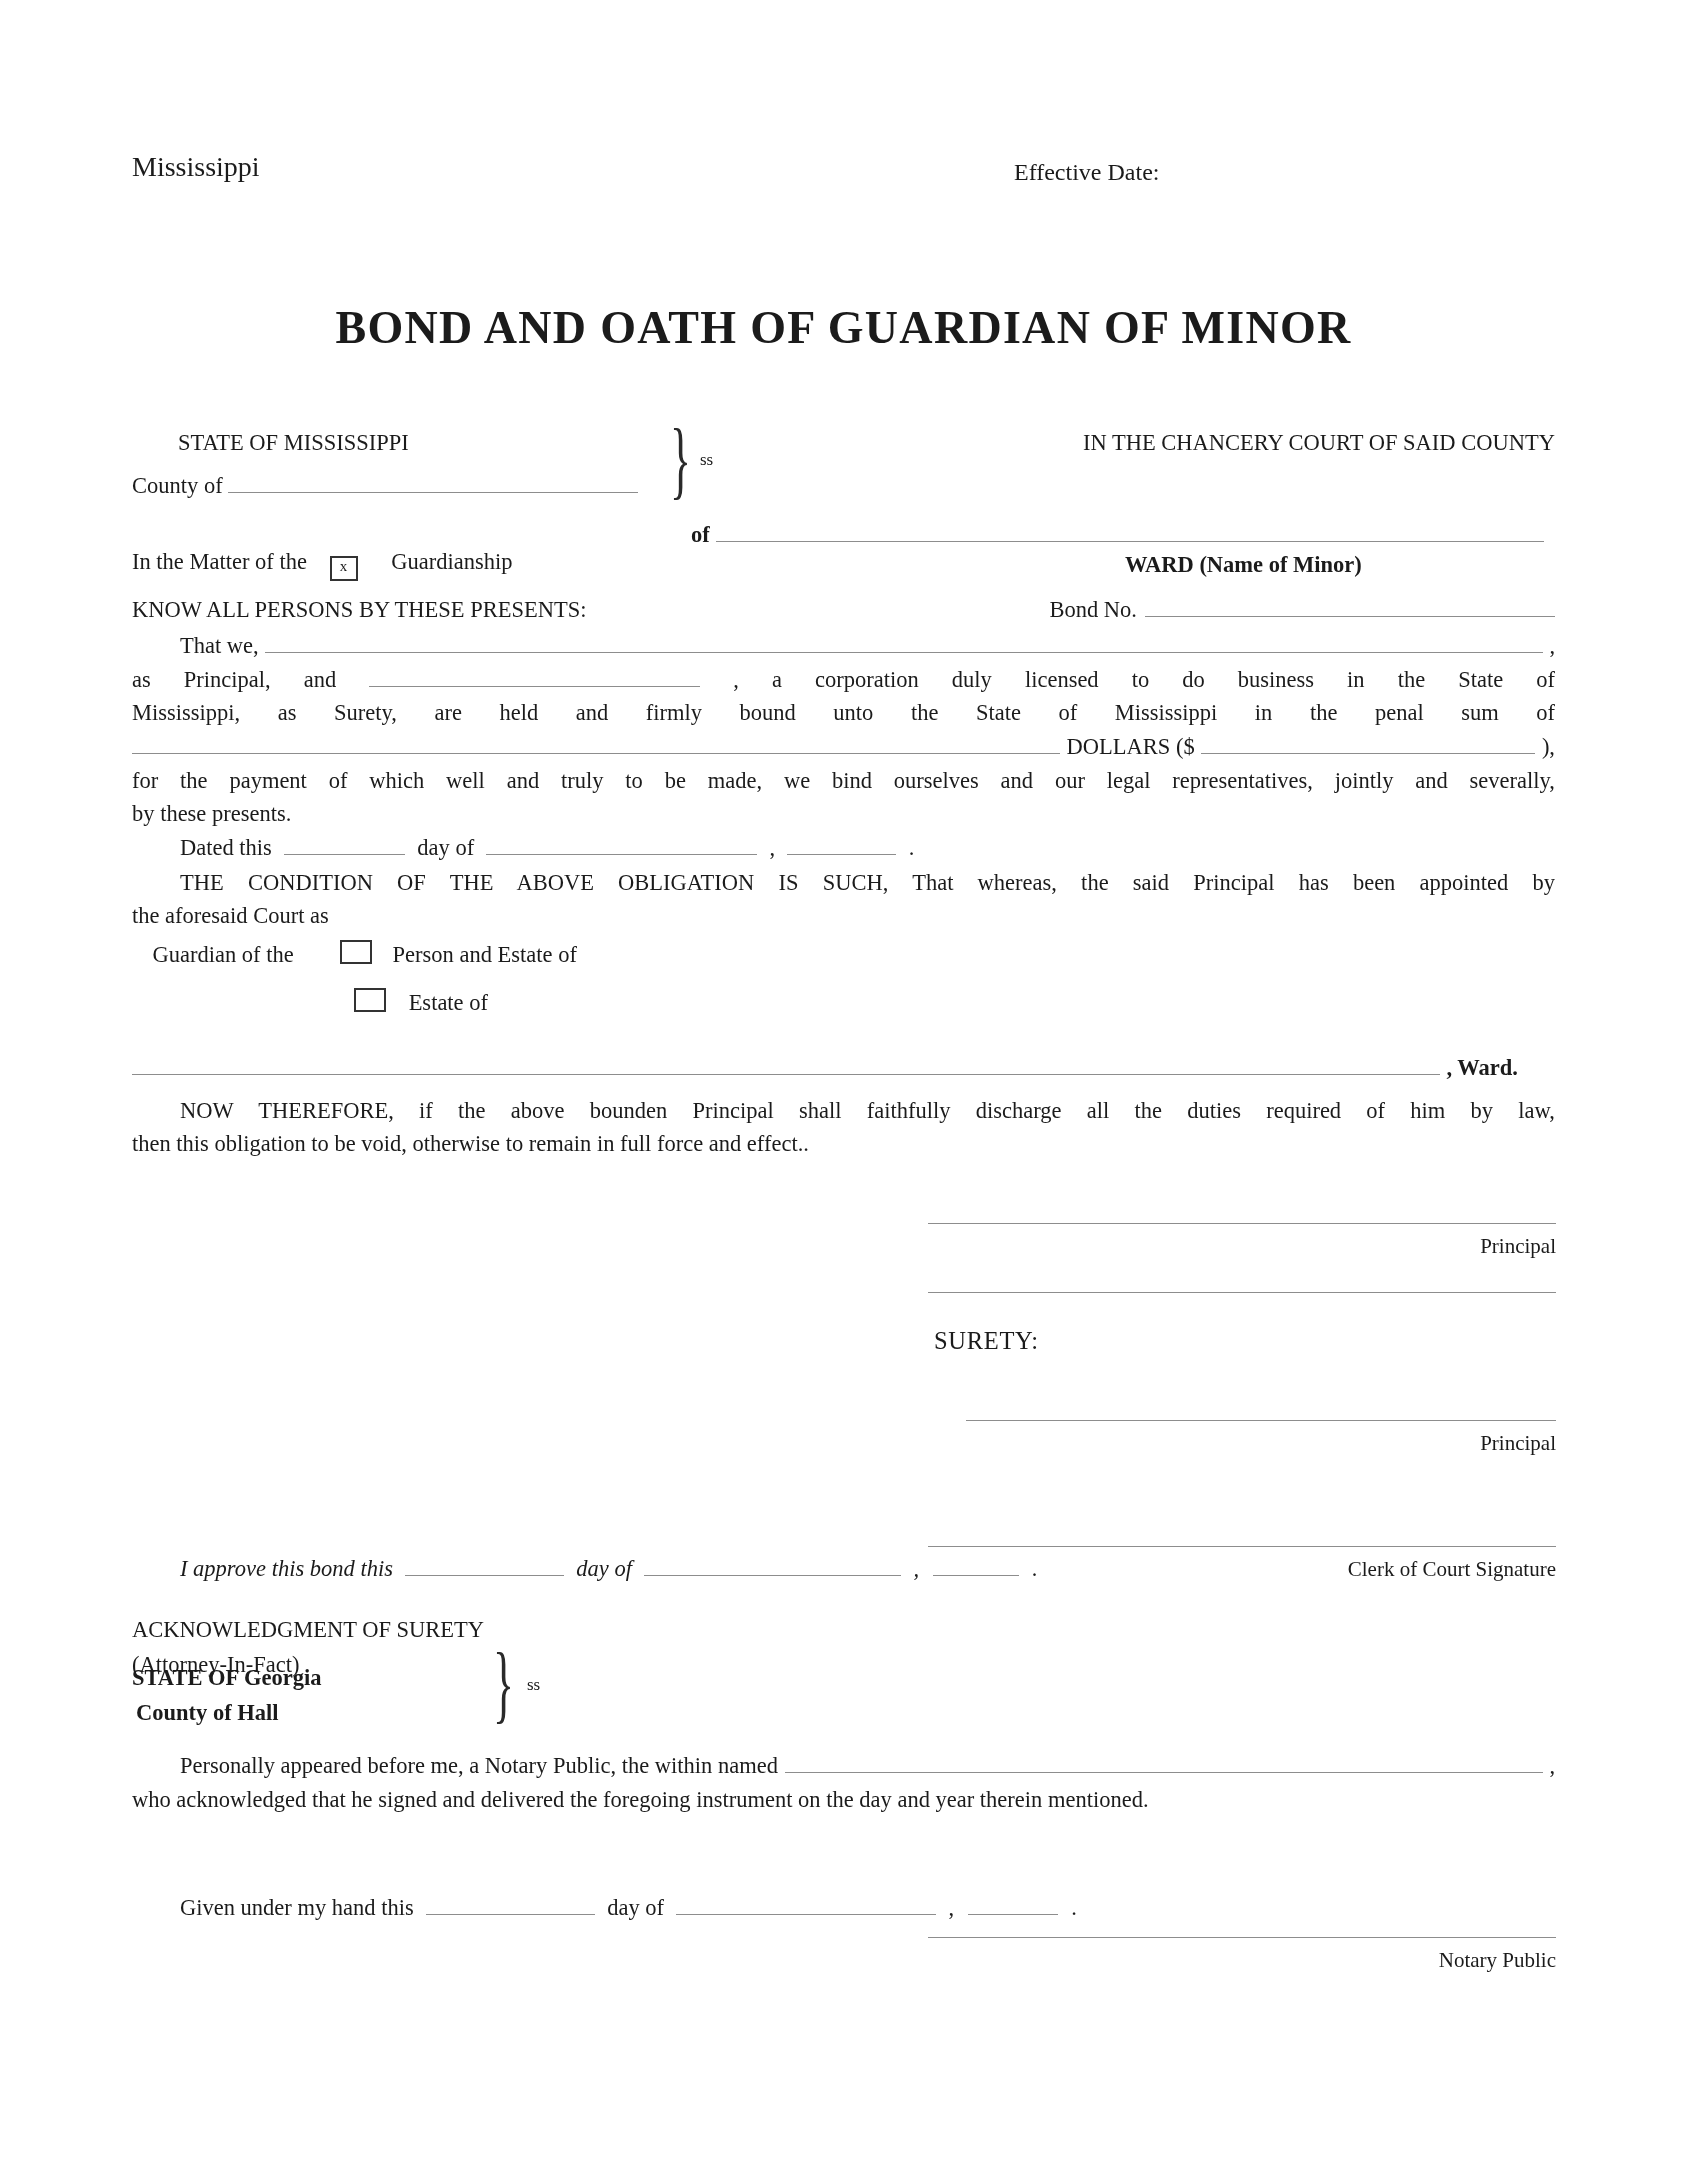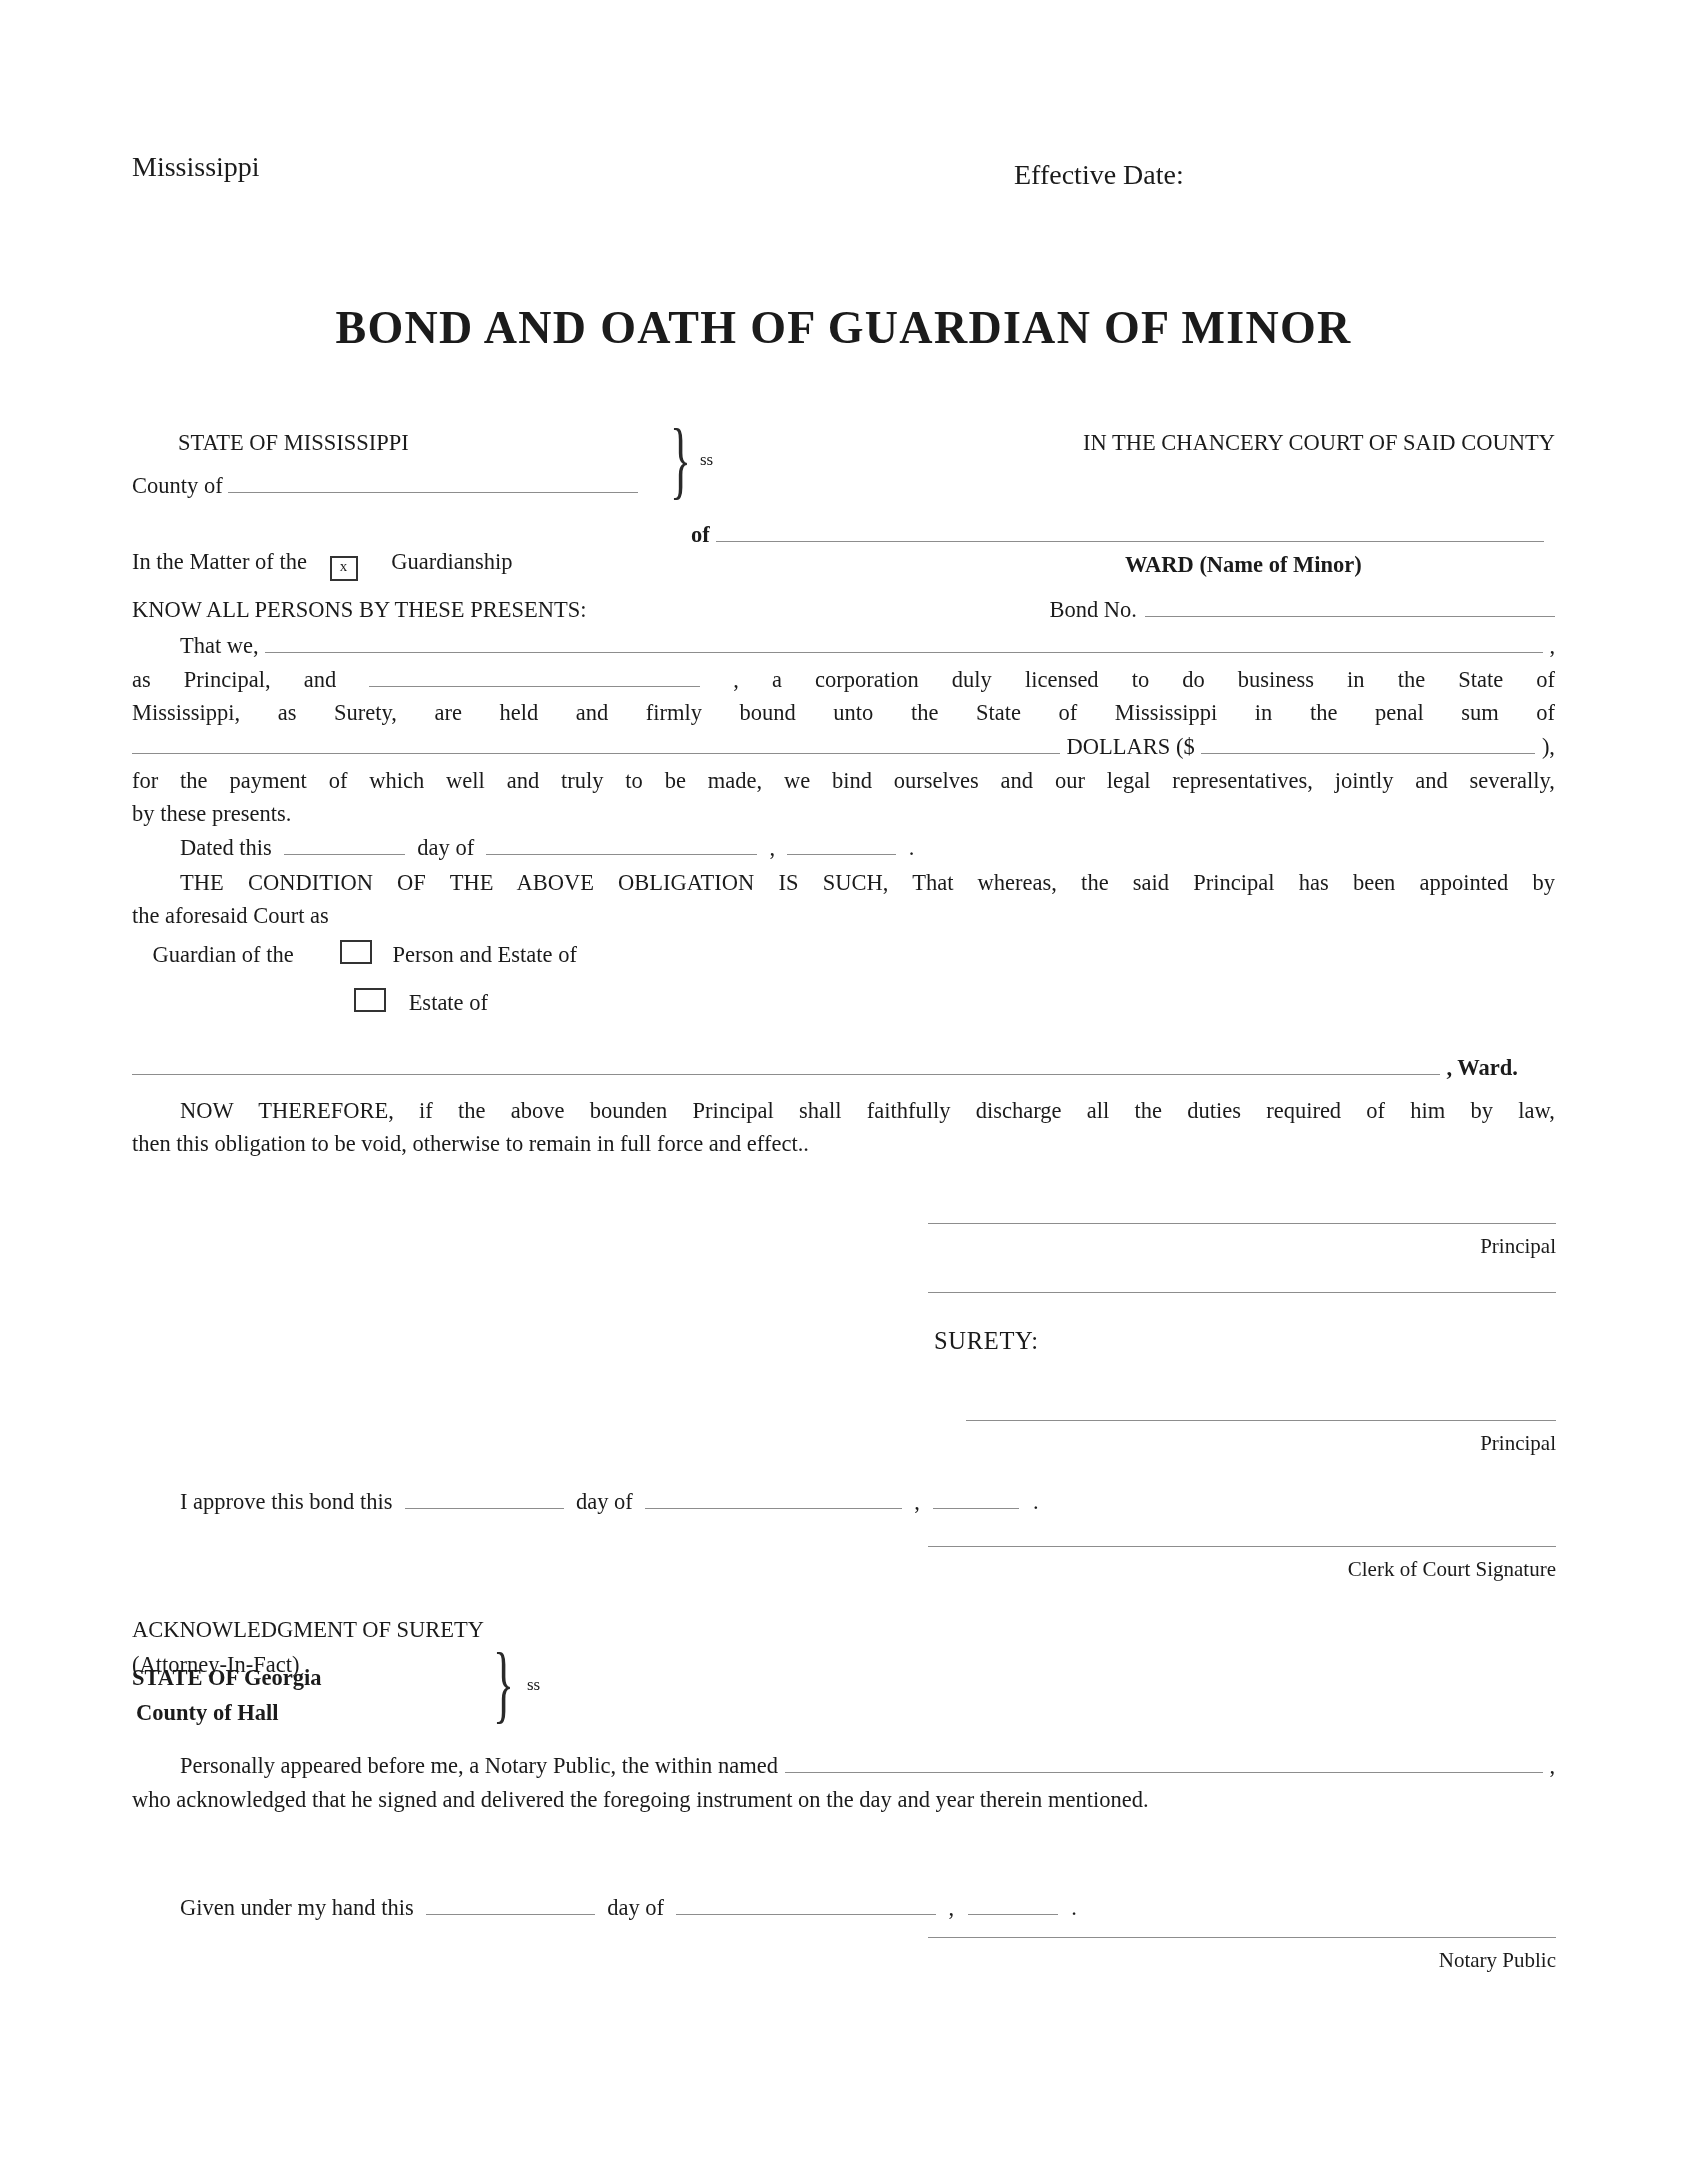--- a/index.html
+++ b/index.html
@@ -17,21 +17,21 @@
   .sigline{position:absolute;border-top:1.3px solid #8d8d8d;height:0;}
   .rlab{position:absolute;text-align:right;font-size:21px;line-height:29px;}
   .brace{position:absolute;font-size:87px;line-height:1;transform:scaleX(0.5);
          transform-origin:left center;color:#2a2a2a;font-weight:300;}
   .ss{position:absolute;font-size:17px;line-height:20px;}
   .sp73{flex:0 0 48px;}
   .ind73{text-indent:48px;}
   .title{position:absolute;left:0;right:0;top:301px;text-align:center;font-size:46px;
          font-weight:700;letter-spacing:1.3px;font-family:Liberation Serif, serif;}
   .hdr-state{position:absolute;left:132px;top:151px;font-size:28px;}
-  .hdr-eff{position:absolute;left:1014px;top:159px;font-size:28px;text-align:right;}
+  .hdr-eff{position:absolute;left:1014px;top:159px;font-size:24px;text-align:right;}
   .surety-h{position:absolute;left:934px;top:1327px;font-size:24.5px;letter-spacing:0.7px;}
 </style>
 </head>
 <body>
 
 <div class="page">
 
   <div class="hdr-state">Mississippi</div>
   <div class="hdr-eff">Effective Date:</div>
 
@@ -141,21 +141,21 @@
   <div class="sigline" style="left:928px;right:131px;top:1223px;"></div>
   <div class="rlab" style="left:928px;right:131px;top:1232px;">Principal</div>
 
   <div class="sigline" style="left:928px;right:131px;top:1292px;"></div>
 
   <div class="surety-h">SURETY:</div>
 
   <div class="sigline" style="left:966px;right:131px;top:1420px;"></div>
   <div class="rlab" style="left:966px;right:131px;top:1429px;">Principal</div>
 
-  <div class="r" style="top:1486px;padding-left:48px;">
+  <div class="r" style="top:1553px;padding-left:48px;font-style:italic;">
     <span>I approve this bond this</span>
     <span class="bl" style="width:159px;margin:0 6.6px;"></span>
     <span>day of</span>
     <span class="bl" style="width:257px;margin:0 6.6px;"></span>
     <span>,</span>
     <span class="bl" style="width:86px;margin:0 8px;"></span>
     <span>.</span>
   </div>
 
   <div class="sigline" style="left:928px;right:131px;top:1546px;"></div>

